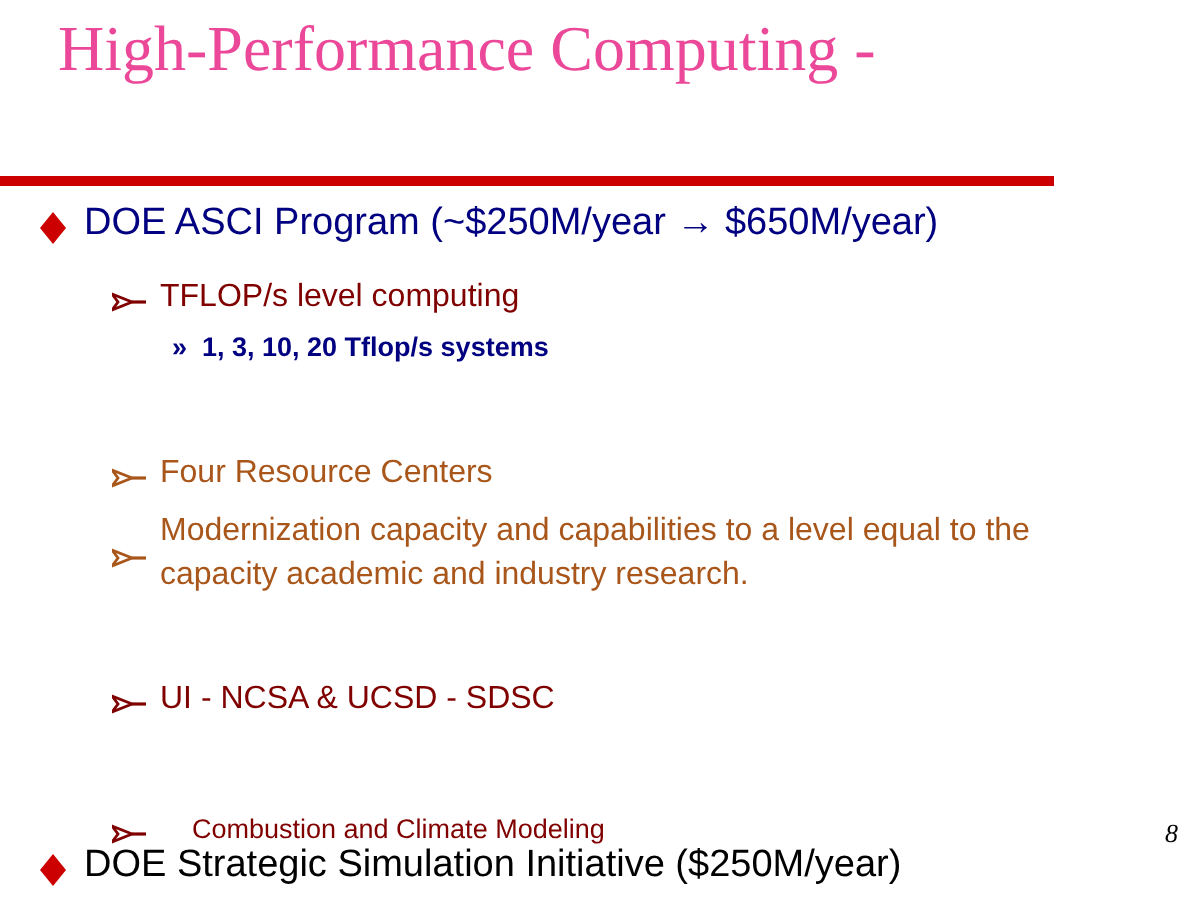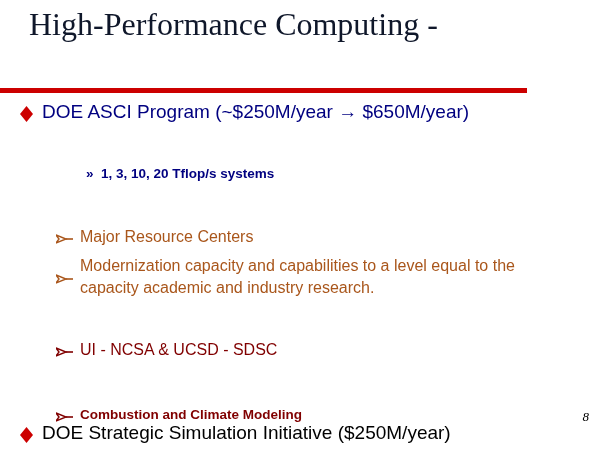--- a/index.html
+++ b/index.html
@@ -8,21 +8,21 @@
     width:600px;height:450px;
     background:#ffffff;
     overflow:hidden;
     font-family:"Liberation Sans",sans-serif;
   }
   
   .title{
     position:absolute;left:29px;top:6px;
     font-family:"Liberation Serif",serif;
     font-size:32px;line-height:37px;
-    color:#0f172a;font-weight:400;
+    color:#ec4899;font-weight:400;
     white-space:nowrap;
   }
   .rule{
     position:absolute;left:0;top:88px;
     width:527px;height:5px;
     background:#cc0000;
   }
   
   .line{
     position:absolute;
@@ -31,21 +31,21 @@
   }
   .line .marker{flex:0 0 auto;display:inline-flex;align-items:center;}
   .l1{left:20px;font-size:19px;line-height:22px;}
   .l1 .marker{width:22px;padding-top:3px;}
   .l2{left:56px;font-size:16px;line-height:22px;}
   .l2 .marker{width:24px;padding-top:4px;}
   .l3{left:86px;font-size:13.5px;line-height:17px;font-weight:700;}
   .l3 .marker{width:15px;}
   .wrap{white-space:normal;}
   .wrap .txt{max-width:492px;display:inline-block;}
-  .small{font-size:13.5px;font-weight:700;line-height:17px;}
+  .small{font-size:13.5px;font-weight:400;line-height:17px;gap:16px;}
   
   .navy{color:#000080;}
   .maroon{color:#800000;}
   .brown{color:#a9561b;}
   .black{color:#000000;margin-top:47px;}
   .page-num{
     position:absolute;right:11px;top:409px;
     font-family:"Liberation Serif",serif;
     font-style:italic;font-size:13px;color:#000;
   }
@@ -64,35 +64,44 @@
 
   <div class="line l1 navy" style="top:101px">
     <span class="marker">
       <svg width="13" height="16" viewBox="0 0 13 16">
           <polygon points="6.5,0 13,8 6.5,16 0,8" fill="#cc0000"></polygon>
         </svg>
     </span>
     <span class="txt">DOE ASCI Program (~$250M/year → $650M/year)</span>
   </div>
 
+  <div class="line l2 maroon" style="top:138px">
+    <span class="marker">
+      <svg width="17" height="10" viewBox="0 0 17 10">
+          <polygon points="0,1 10,5 0,9 3,5" fill="none" stroke="#800000" stroke-width="1.4"></polygon>
+          <line x1="10" y1="5" x2="17" y2="5" stroke="#800000" stroke-width="1.6"></line>
+        </svg>
+    </span>
+    <span class="txt">TFLOP/s level computing</span>
+  </div>
 
   <div class="line l3 navy" style="top:165px">
     <span class="marker">»</span>
     <span class="txt">1, 3, 10, 20 Tflop/s systems</span>
   </div>
 
 
   <div class="line l2 brown" style="top:226px">
     <span class="marker">
       <svg width="17" height="10" viewBox="0 0 17 10">
           <polygon points="0,1 10,5 0,9 3,5" fill="none" stroke="#a9561b" stroke-width="1.4"></polygon>
           <line x1="10" y1="5" x2="17" y2="5" stroke="#a9561b" stroke-width="1.6"></line>
         </svg>
     </span>
-    <span class="txt">Major Resource Centers</span>
+    <span class="txt">Four Resource Centers</span>
   </div>
 
   <div class="line l2 brown wrap" style="top:255px">
     <span class="marker">
       <svg width="17" height="10" viewBox="0 0 17 10">
           <polygon points="0,1 10,5 0,9 3,5" fill="none" stroke="#a9561b" stroke-width="1.4"></polygon>
           <line x1="10" y1="5" x2="17" y2="5" stroke="#a9561b" stroke-width="1.6"></line>
         </svg>
     </span>
     <span class="txt">Modernization capacity and capabilities to a level equal to the capacity academic and industry research.</span>

